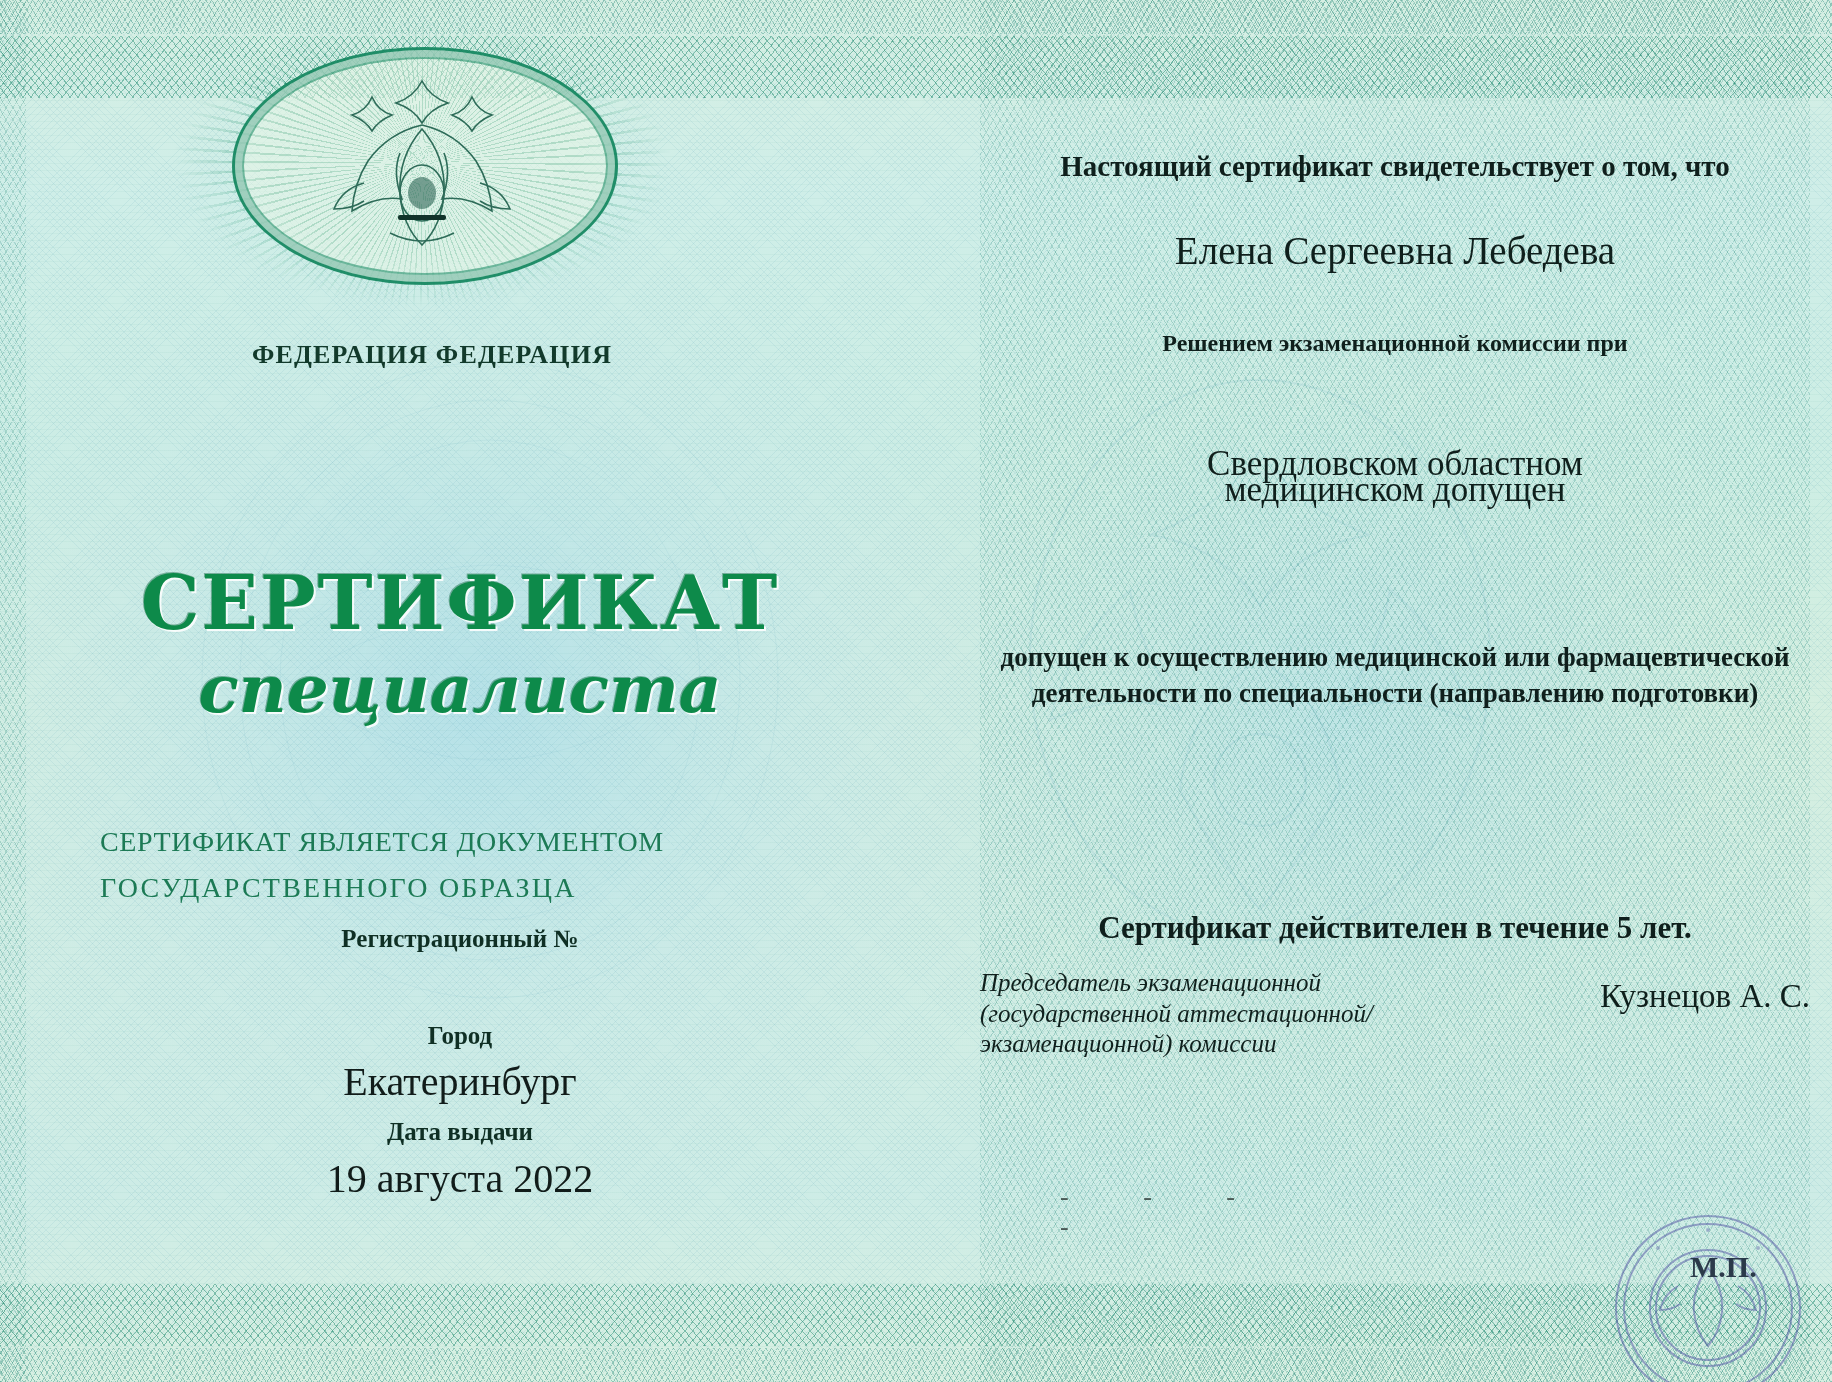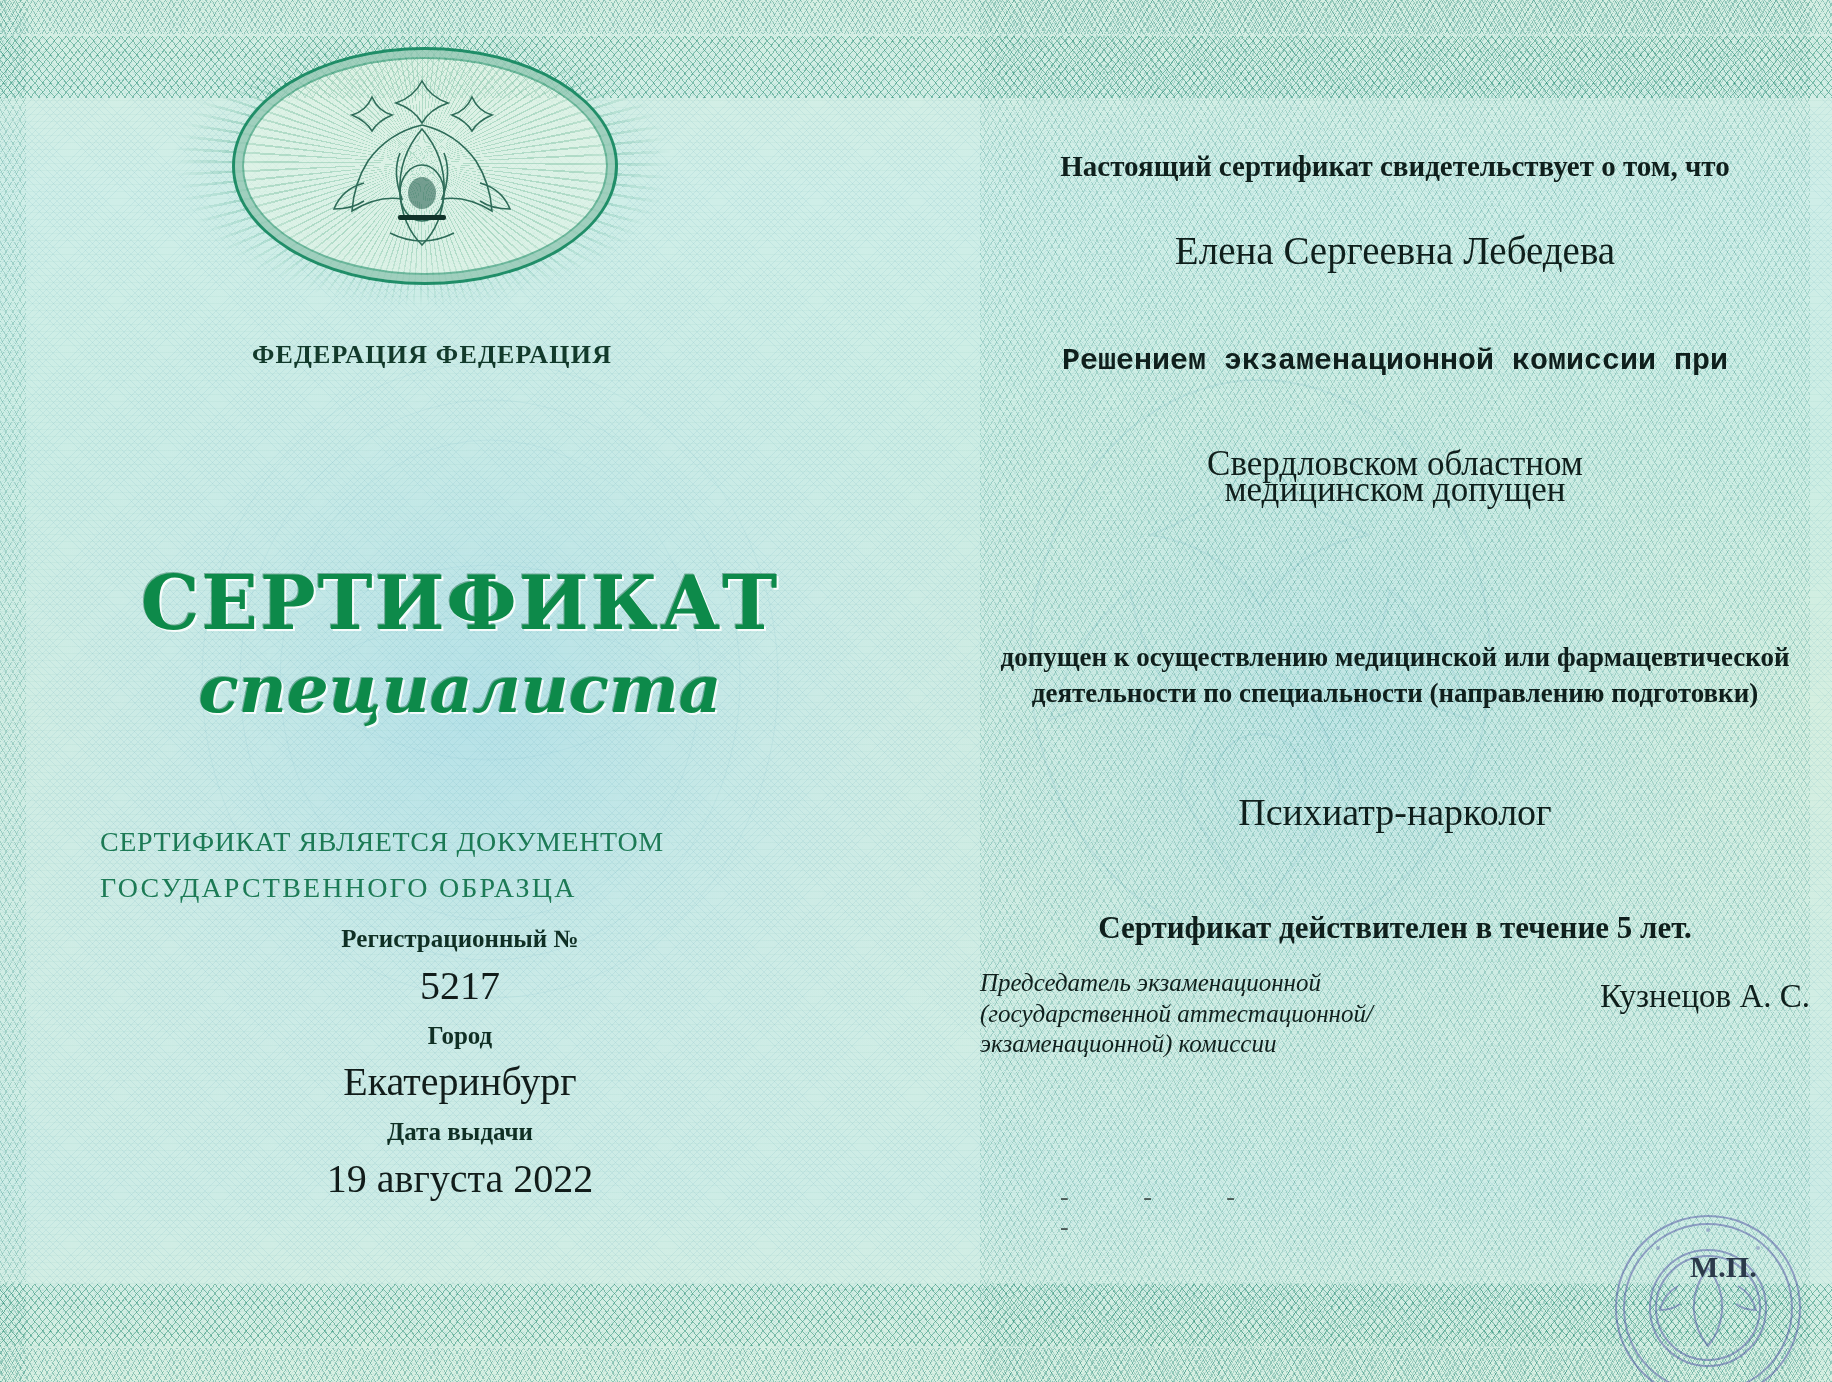--- a/index.html
+++ b/index.html
@@ -207,21 +207,21 @@
     height: 100%;
   }
   .r-line {
     position: absolute;
     width: 100%;
     text-align: center;
     color: #0f1f1c;
   }
   .r-intro { top: 150px; font-size: 29px; font-weight: bold; }
   .r-name  { top: 228px; font-size: 39px; }
-  .r-commission { top: 344px; font-size: 30px; font-weight: bold; font-family: Liberation Mono, monospace; }
+  .r-commission { top: 330px; font-size: 24px; font-weight: bold; }
   .r-org1 { top: 444px; font-size: 35px; }
   .r-org2 { top: 470px; font-size: 35px; }
   .r-allowed {
     top: 640px;
     font-size: 27px;
     font-weight: bold;
     line-height: 1.32;
     padding: 0 18px;
     box-sizing: border-box;
   }
@@ -345,36 +345,34 @@
 
   <div class="rf-label">ФЕДЕРАЦИЯ ФЕДЕРАЦИЯ</div>
 
   <div class="big-title">СЕРТИФИКАТ</div>
   <div class="big-subtitle">специалиста</div>
 
   <div class="gov-line l1">СЕРТИФИКАТ ЯВЛЯЕТСЯ ДОКУМЕНТОМ</div>
   <div class="gov-line l2">ГОСУДАРСТВЕННОГО  ОБРАЗЦА</div>
 
   <div class="left-field-label lbl-reg">Регистрационный №</div>
-  <div class="left-field-value val-reg">5217</div>
 
   <div class="left-field-label lbl-city">Город</div>
   <div class="left-field-value val-city">Екатеринбург</div>
 
   <div class="left-field-label lbl-date">Дата выдачи</div>
   <div class="left-field-value val-date">19 августа 2022</div>
 
   <div class="right">
     <div class="r-line r-intro">Настоящий сертификат свидетельствует о том, что</div>
     <div class="r-line r-name">Елена Сергеевна Лебедева</div>
     <div class="r-line r-commission">Решением экзаменационной комиссии при</div>
     <div class="r-line r-org1">Свердловском областном</div>
     <div class="r-line r-org2">медицинском допущен</div>
     <div class="r-line r-allowed">допущен к осуществлению медицинской или фармацевтической деятельности по специальности (направлению подготовки)</div>
-    <div class="r-line r-spec">Психиатр-нарколог</div>
     <div class="r-line r-valid">Сертификат действителен в течение 5 лет.</div>
 
     <div class="sign-row chair">
       <div class="sign-title">Председатель экзаменационной (государственной аттестационной/ экзаменационной) комиссии</div>
       <div class="sign-name">Кузнецов А. С.</div>
     </div>
 
 
     <div class="dashes">- - - -</div>
   </div>

